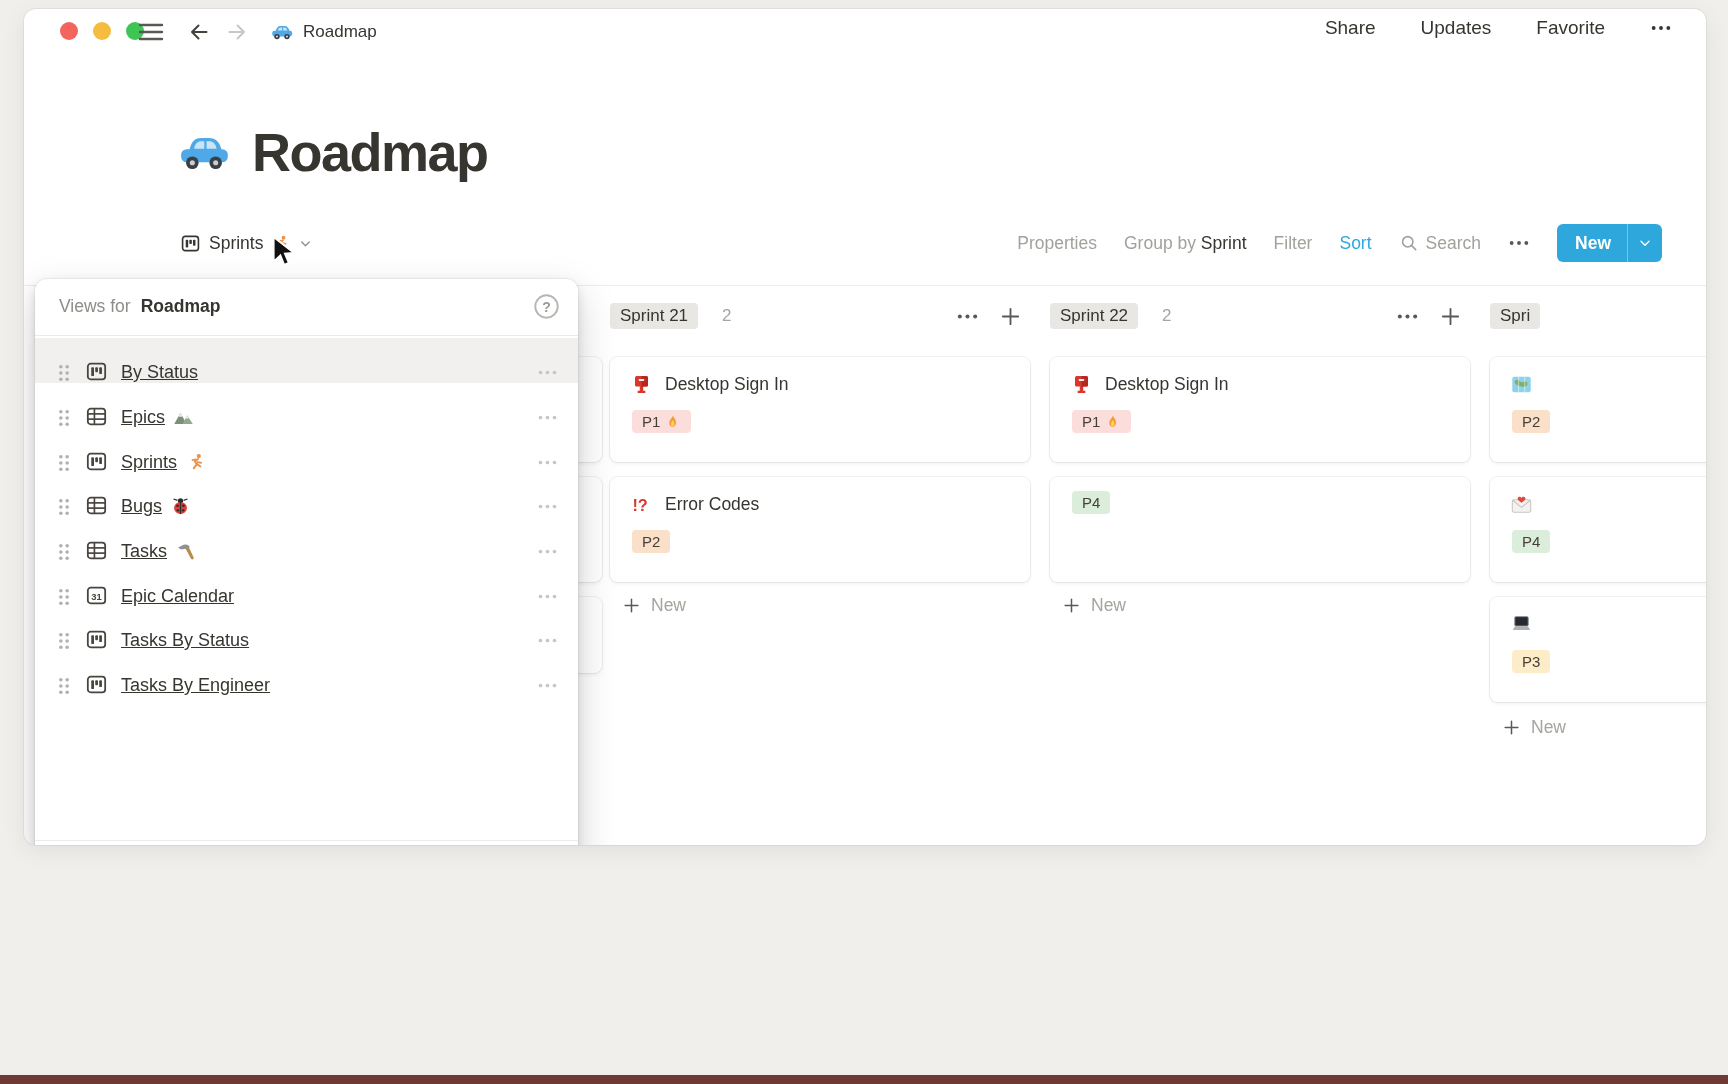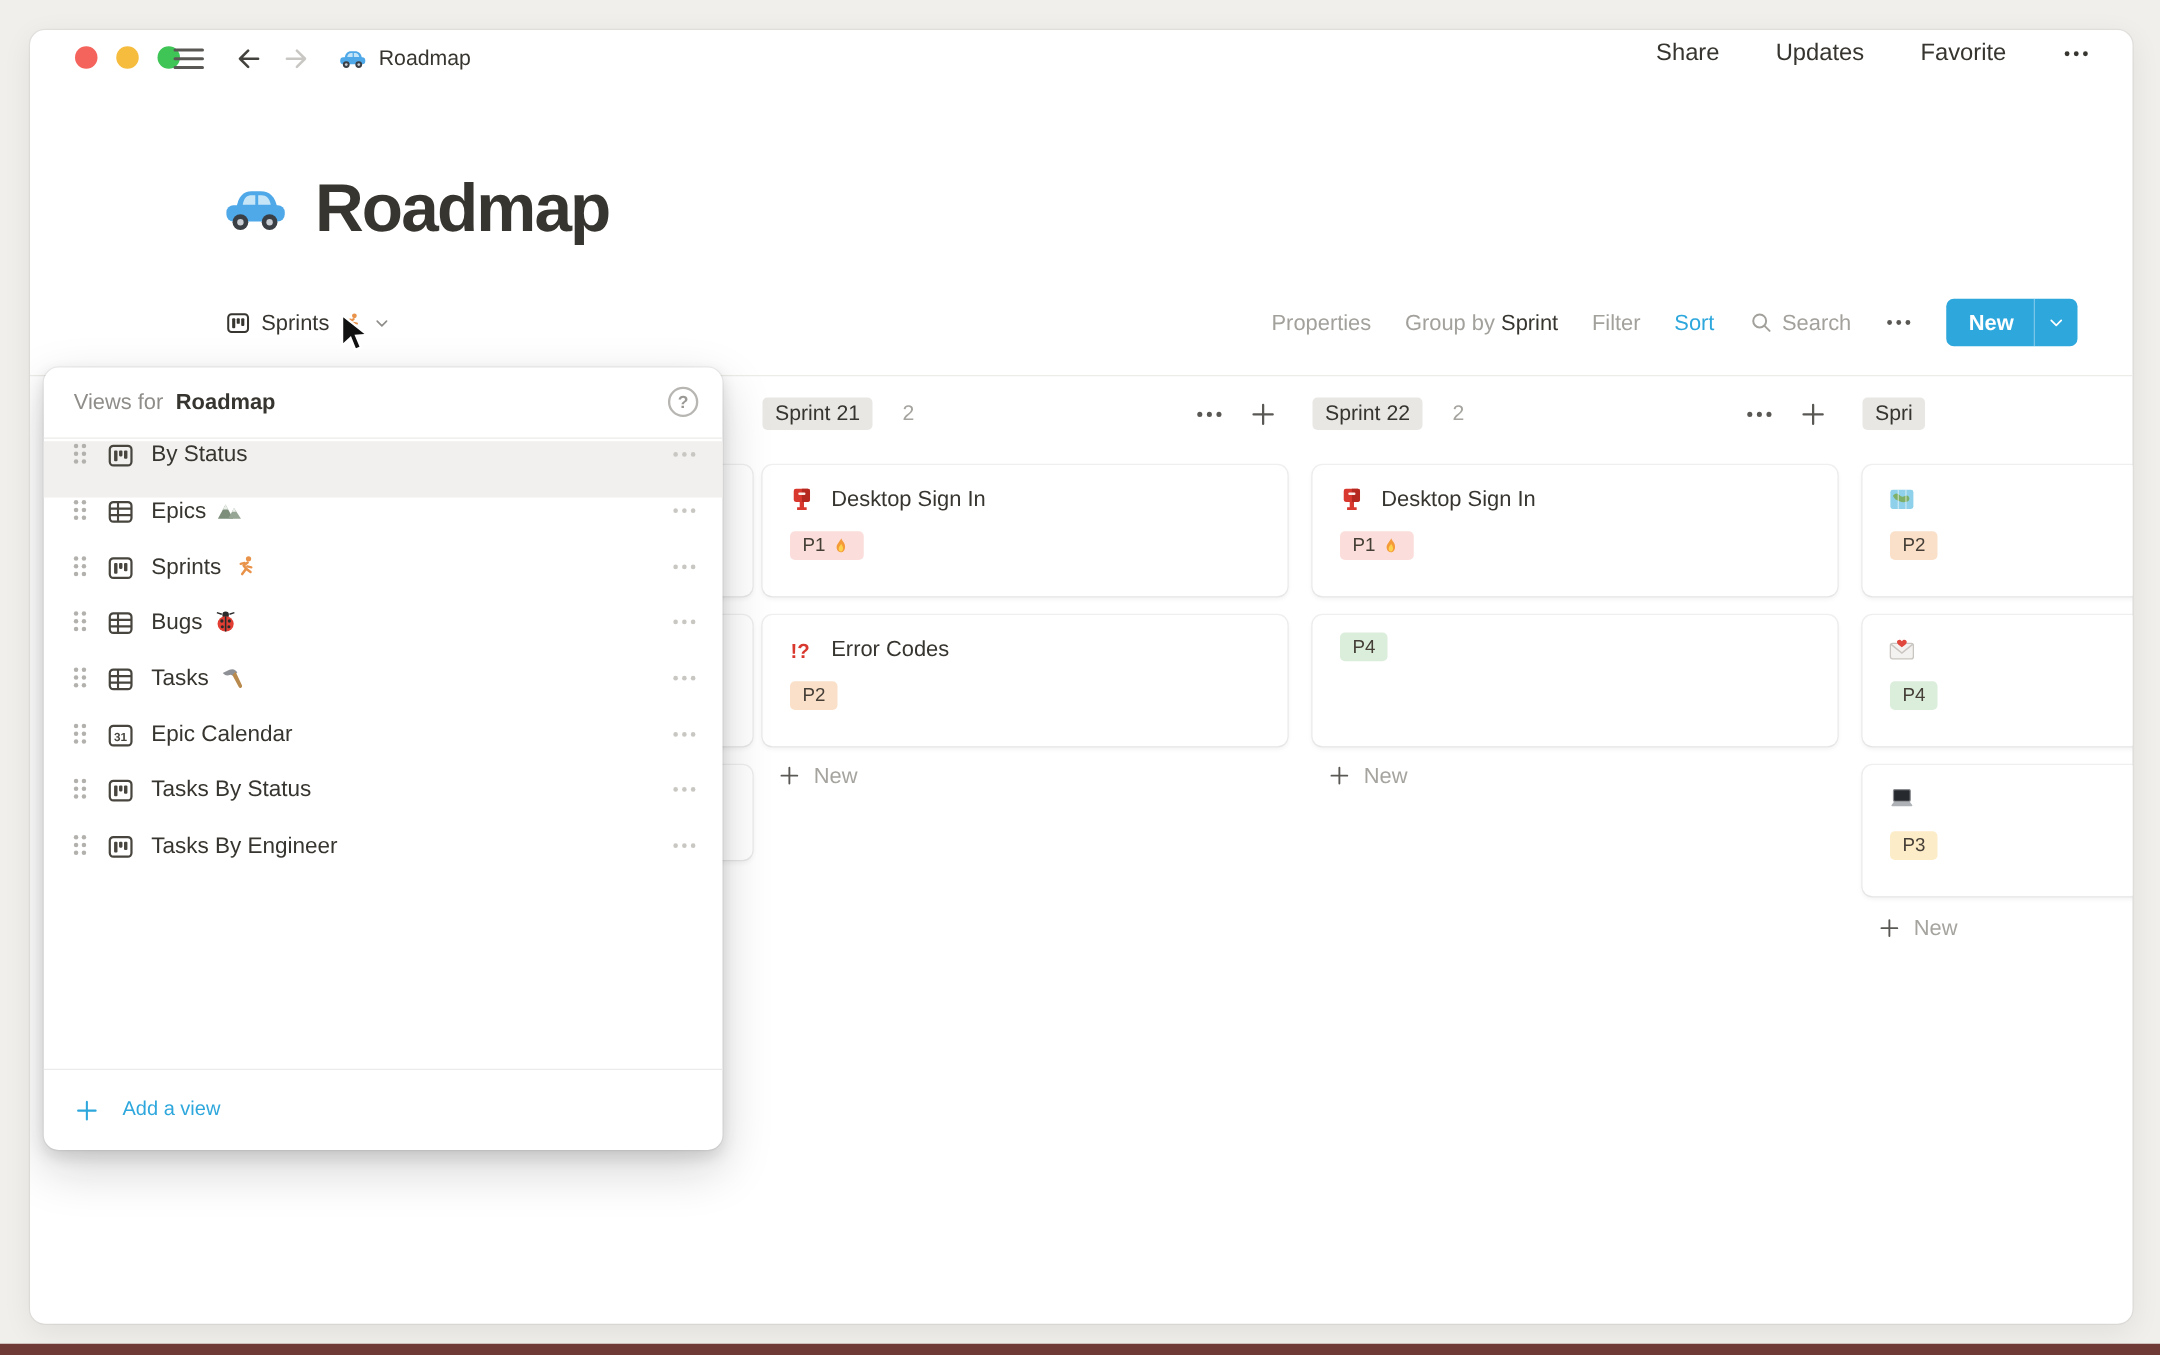--- a/index.html
+++ b/index.html
@@ -4,21 +4,21 @@
 <style>
   html,body{margin:0;padding:0;}
   body{
     width:1728px;height:1084px;position:relative;overflow:hidden;
     background:#F0EFEC;
     font-family:"Liberation Sans","DejaVu Sans",sans-serif;
     color:#37352F;
   }
   .abs{position:absolute;}
   .window{
-    position:absolute;left:24px;top:24px;width:1682px;height:1035px;
+    position:absolute;left:24px;top:9px;width:1682px;height:836px;
     background:#fff;border-radius:12px;overflow:hidden;
     box-shadow:0 0 0 1px rgba(0,0,0,.05),0 6px 24px rgba(0,0,0,.07);
   }
   
   .tl{position:absolute;top:13px;width:18px;height:18px;border-radius:50%;}
   .icnbtn{display:flex;align-items:center;justify-content:center;color:#5a5854;}
   .tb-title{position:absolute;top:10px;height:26px;display:flex;align-items:center;gap:9px;font-size:17px;font-weight:500;}
   .tb-actions{position:absolute;right:34px;top:8px;display:flex;align-items:center;gap:45px;font-size:19px;color:#37352F;}
   .tb-actions>div{cursor:pointer;}
   
@@ -47,21 +47,21 @@
   .addnew{position:absolute;left:12px;display:flex;align-items:center;gap:10px;font-size:17.5px;color:#A6A49F;cursor:pointer;}
   .frag{position:absolute;background:#fff;border-radius:8px;box-shadow:0 0 0 1px rgba(15,15,15,.06),0 2px 4px rgba(15,15,15,.06);}
   
   .menu{position:absolute;left:11px;top:270px;width:543px;height:626px;background:#fff;border-radius:12px;
         box-shadow:0 0 0 1px rgba(15,15,15,.05),0 5px 12px rgba(15,15,15,.12),0 15px 40px rgba(15,15,15,.18);z-index:30;}
   .menu-head{position:absolute;left:0;top:0;right:0;height:55px;display:flex;align-items:center;padding-left:24px;font-size:17.5px;}
   .menu-head .pre{color:#8F8D89;margin-right:10px;}
   .menu-head .ttl{font-weight:600;color:#37352F;}
   .menu-head .help{position:absolute;right:18px;top:14px;}
   .menu-sep{position:absolute;left:0;right:0;height:1px;background:#ECEBE9;}
-  .mrow{position:absolute;left:0;right:0;height:45px;display:flex;align-items:flex-start;cursor:pointer;}
+  .mrow{position:absolute;left:0;right:0;height:45px;display:flex;align-items:flex-end;cursor:pointer;text-decoration:underline;}
   .mrow.sel{background:#F1F0EE;}
   .mrow .drag{margin-left:21px;display:flex;color:#B3B1AD;cursor:grab;}
   .mrow .micon{margin-left:13px;display:flex;color:#47453E;}
   .mrow .mlabel{margin-left:13px;font-size:18px;color:#37352F;white-space:nowrap;}
   .mrow .memoji{margin-left:8px;display:flex;}
   .mrow .mdots{margin-left:auto;margin-right:20px;color:#C9C7C2;display:flex;}
   .addview{position:absolute;left:0;right:0;bottom:0;height:64px;display:flex;align-items:center;padding-left:24px;gap:18px;font-size:16px;font-weight:500;cursor:pointer;}
   
   .emj{display:block;}
   .flame{margin-left:5px;}

